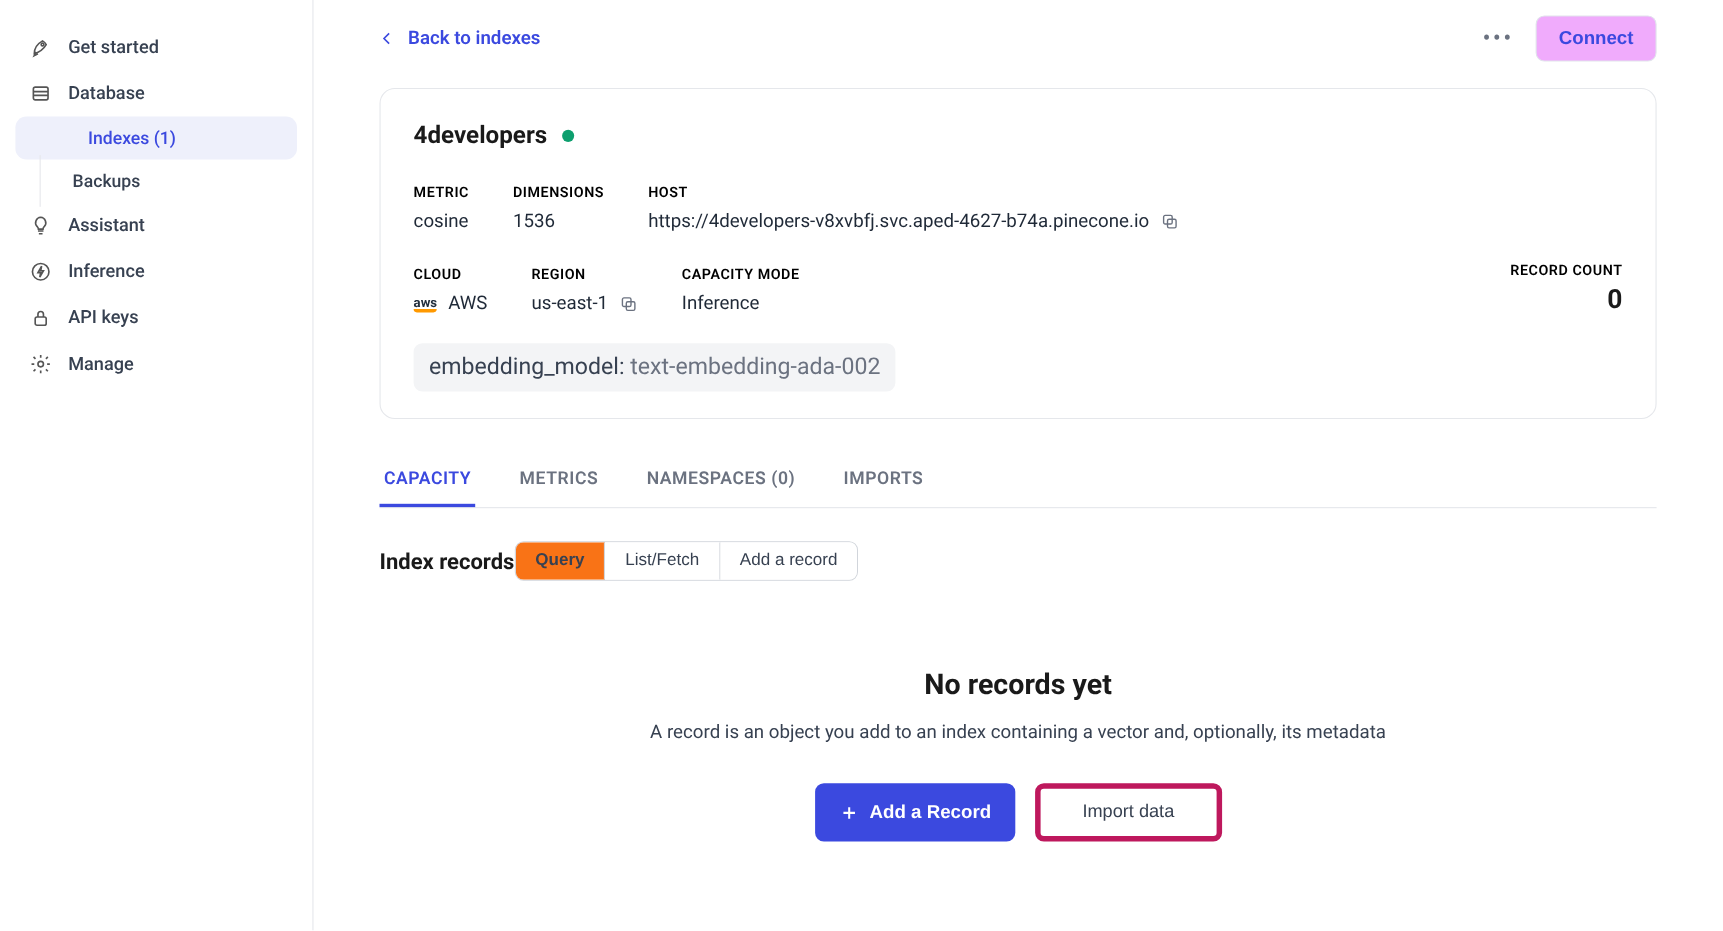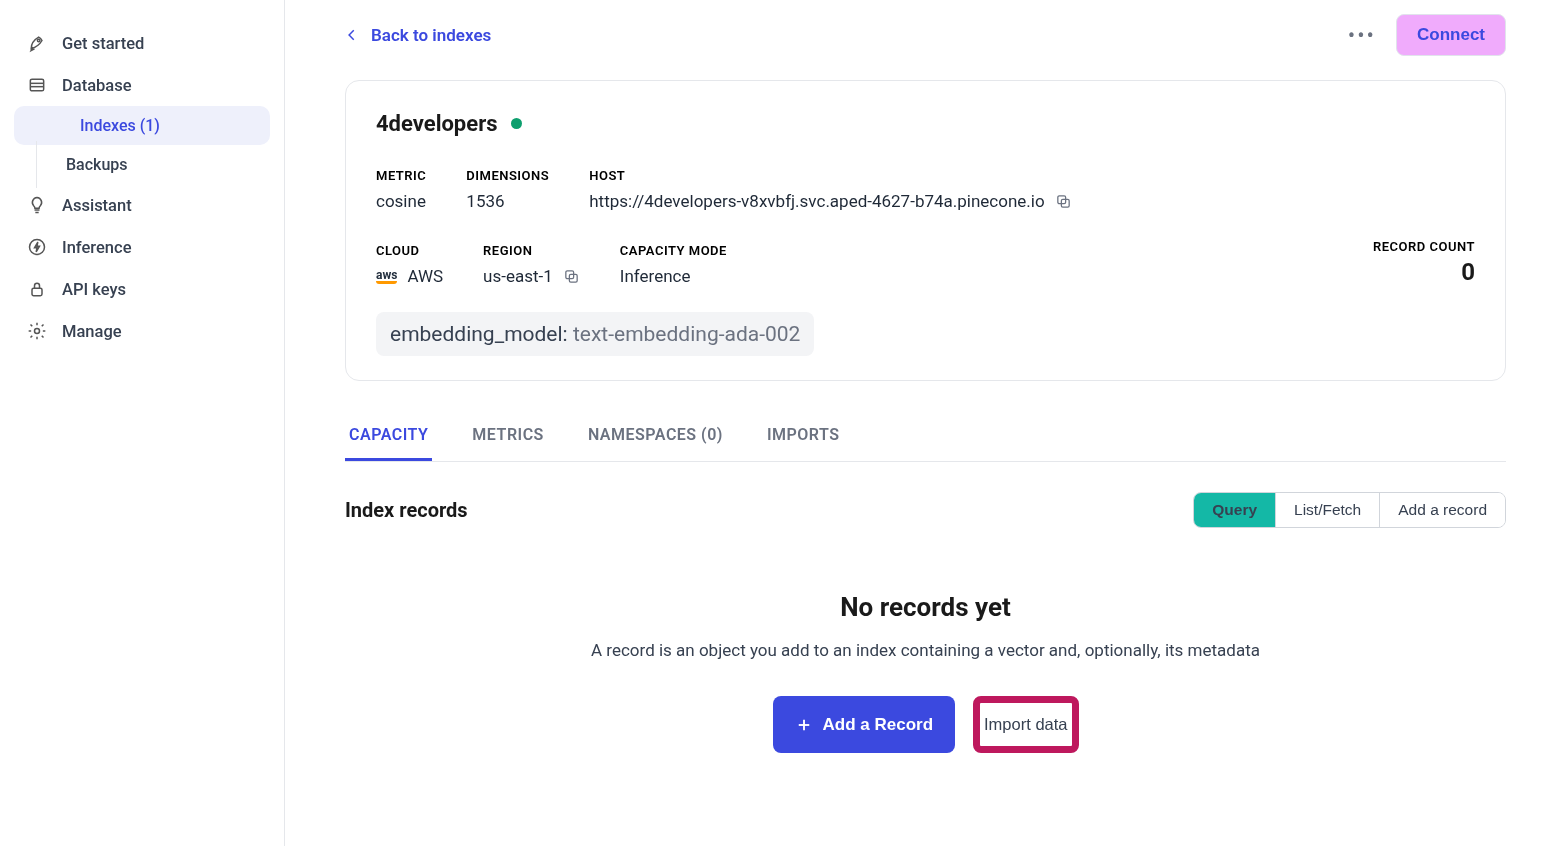--- a/index.html
+++ b/index.html
@@ -126,57 +126,57 @@
     .tab {
       padding: 14px 4px;
       font-size:16px;
       font-weight:600;
       color:#6b7280;
       letter-spacing:0.5px;
       cursor:pointer;
       border-bottom: 3px solid transparent;
     }
     .tab.active { color:#3b49df; border-bottom-color:#3b49df;}
-    .records-header { display:flex; align-items:center; justify-content:space-between; margin-bottom: 34px;}
+    .records-header { display:flex; align-items:center; justify-content:flex-start; margin-bottom: 50px;}
     .records-title { font-size:20px; font-weight:700;}
     .segmented { display:flex; border:1px solid #d1d5db; border-radius:8px; overflow:hidden;}
     .seg-btn {
       padding: 8px 18px;
       font-size:15.5px;
       color:#374151;
       background:#fff;
       border:none;
       cursor:pointer;
       border-right:1px solid #d1d5db;
     }
     .seg-btn:last-child { border-right:none;}
-    .seg-btn.active { background:#14b8a6; font-weight:600;}
+    .seg-btn.active { background:#f97316; font-weight:600;}
     .empty-state { text-align:center; padding: 30px 0 0 0;}
     .empty-title { font-size:26px; font-weight:700; margin-bottom:18px;}
     .empty-sub { font-size:17px; color:#374151; margin-bottom:36px;}
     .empty-actions { display:flex; gap:18px; justify-content:center;}
     .btn-primary {
       background:#3b49df;
       color:#fff;
       border:none;
       border-radius:8px;
       padding: 12px 22px;
       font-size:17px;
       font-weight:600;
       display:flex;
       align-items:center;
       gap:10px;
       cursor:pointer;
     }
     .btn-secondary {
       background:#fff;
       color:#374151;
-      border:7px solid #be185d;
+      border:5px solid #be185d;
       border-radius:8px;
-      padding: 12px 4px;
+      padding: 12px 38px;
       font-size:16.5px;
       cursor:pointer;
       text-align:center;
     }
     svg { display:block; }
   </style>
 </head>
 <body>
 
 <div class="sidebar">

